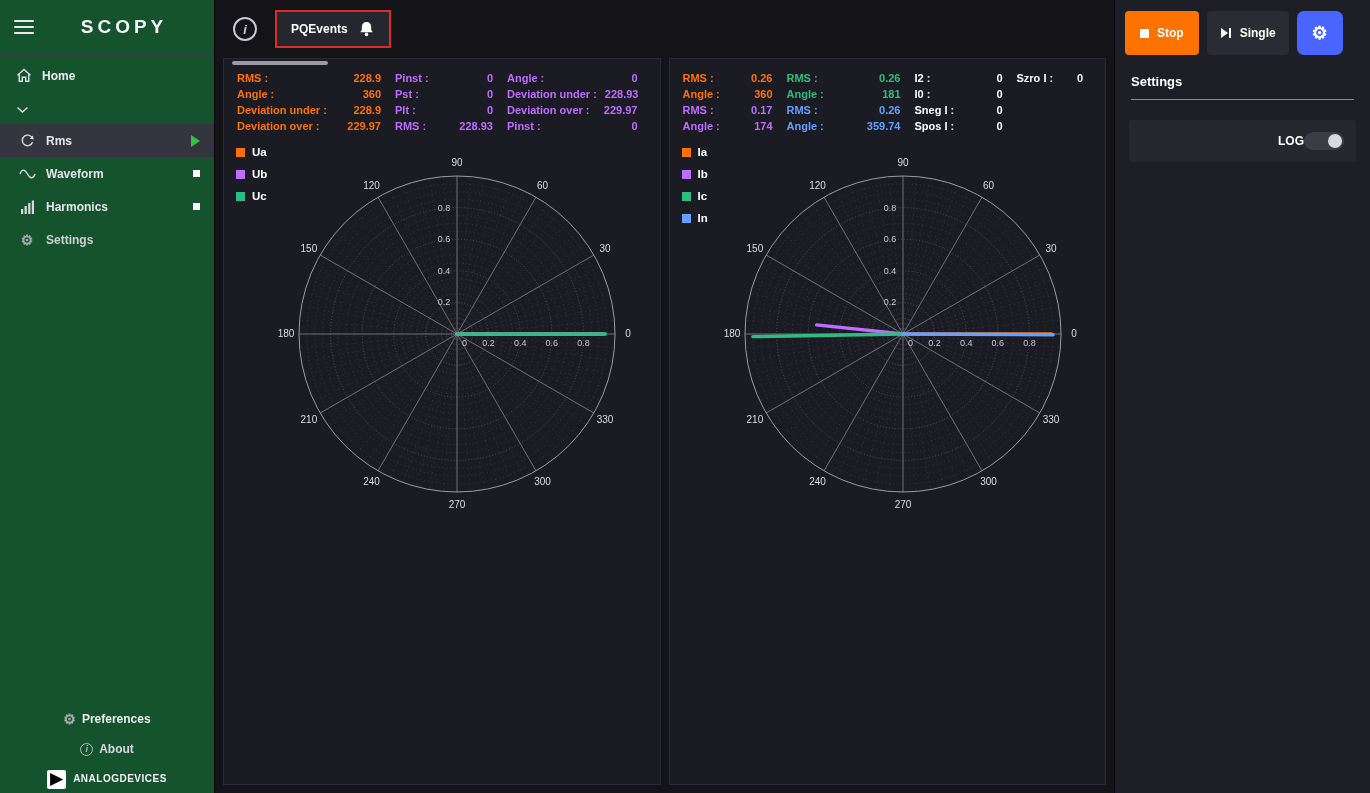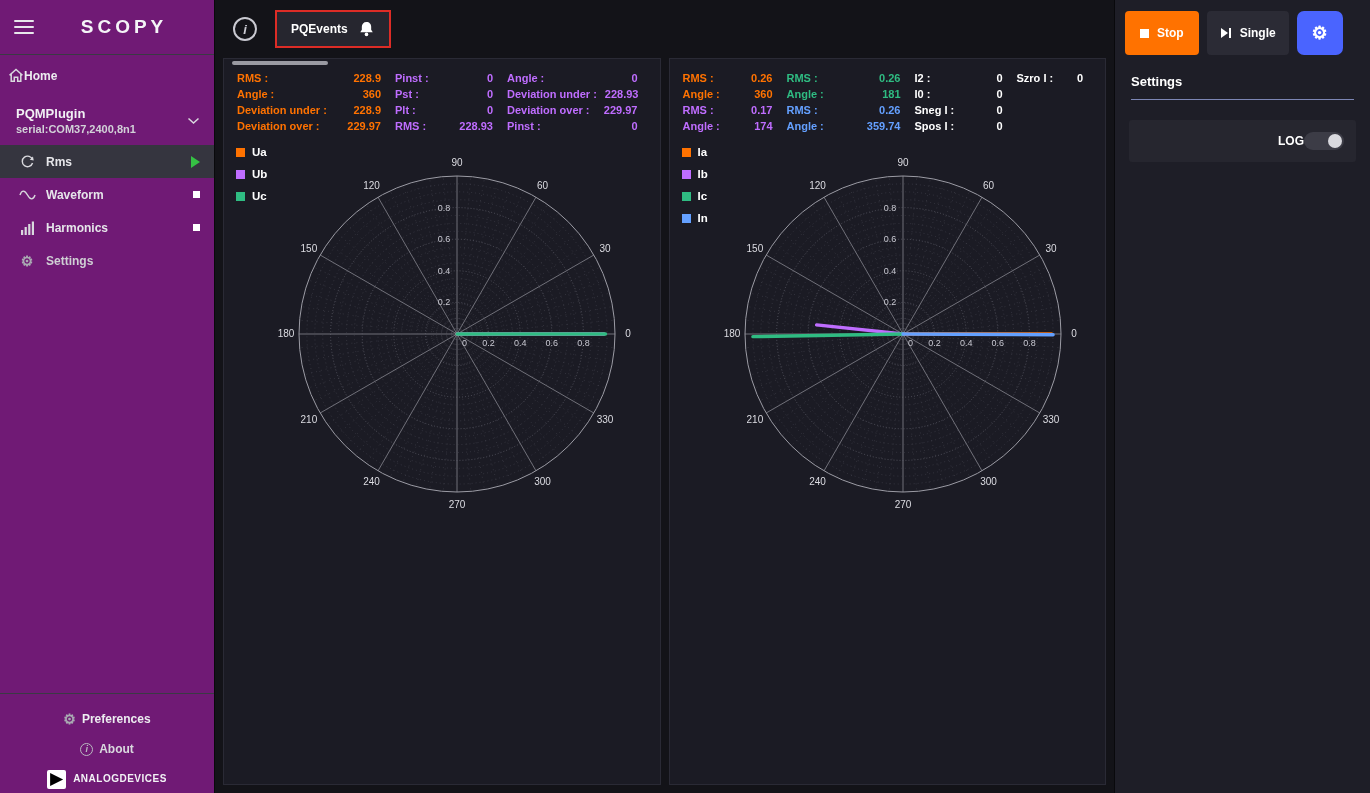--- a/index.html
+++ b/index.html
@@ -1,27 +1,27 @@
 <!DOCTYPE html>
 <html><head>
 <meta charset="utf-8">
 <style>
   * { margin:0; padding:0; box-sizing:border-box; }
   html,body { width:1370px; height:793px; overflow:hidden; background:#0e0e12;
               font-family:"Liberation Sans", sans-serif; }
   .app { display:flex; width:1370px; height:793px; background:#131318; color:#e8e8ec; }
 
   
-  .sidebar { width:215px; background:#701a75; display:flex; flex-direction:column; border-right:1px solid #09090c; }
+  .sidebar { width:215px; background:#14532d; display:flex; flex-direction:column; border-right:1px solid #09090c; }
   .sb-top { height:54px; display:flex; align-items:center; padding:0 14px; gap:14px; }
   .hamburger { width:20px; display:flex; flex-direction:column; gap:4px; cursor:pointer; }
   .hamburger span { display:block; height:2px; background:#e8e8ec; border-radius:1px; }
   .logo { flex:1; text-align:center; font-size:19px; font-weight:bold; letter-spacing:4px; color:#f4f4f7; }
   .sb-divider { height:1px; background:#3a3a44; margin:0; }
-  .sb-home { display:flex; align-items:center; gap:0; padding:13px 8px; font-size:12px; font-weight:bold; color:#ececf0; cursor:pointer; }
+  .sb-home { display:flex; align-items:center; gap:10px; padding:13px 16px; font-size:12px; font-weight:bold; color:#ececf0; cursor:pointer; }
   .plugin-head { display:flex; align-items:center; padding:10px 14px 10px 16px; cursor:pointer; }
   .plugin-names { flex:1; }
   .plugin-name { font-size:13px; font-weight:bold; color:#f1f1f4; }
   .plugin-serial { font-size:11px; font-weight:bold; color:#d2d2d8; margin-top:2px; }
   .nav-item { display:flex; align-items:center; gap:10px; height:33px; padding:0 14px 0 18px; font-size:12px; font-weight:bold; color:#e6e6ea; cursor:pointer; }
   .nav-item.selected { background:#35353f; }
   .nav-item .icon-cell { width:18px; display:flex; justify-content:center; }
   .play-tri { margin-left:auto; width:0; height:0; border-left:9px solid #35c144; border-top:6px solid transparent; border-bottom:6px solid transparent; }
   .stop-sq-sm { margin-left:auto; width:7px; height:7px; background:#ffffff; }
   .gear-glyph { font-size:14px; color:#a9a9b2; line-height:1; }
@@ -98,24 +98,20 @@
     <div class="sb-divider"></div>
 
     <div class="sb-home">
       <svg width="16" height="15" viewBox="0 0 16 15">
         <path class="icon-stroke" d="M1.5 7.2 L8 1.5 L14.5 7.2 M3.2 6.2 V13.2 H6.3 V9.2 H9.7 V13.2 H12.8 V6.2"></path>
       </svg>
       <span>Home</span>
     </div>
 
     <div class="plugin-head">
-      <div class="plugin-names">
-        <div class="plugin-name">PQMPlugin</div>
-        <div class="plugin-serial">serial:COM37,2400,8n1</div>
-      </div>
       <svg width="13" height="8" viewBox="0 0 13 8">
         <polyline points="1.5,1.5 6.5,6 11.5,1.5" class="icon-stroke" stroke-width="1.7"></polyline>
       </svg>
     </div>
 
     <div class="nav-item selected">
       <span class="icon-cell">
         <svg width="15" height="15" viewBox="0 0 16 16">
           <path class="icon-stroke" d="M13.4 9.6 A5.6 5.6 0 1 1 13.4 6.2"></path>
           <polygon points="13.8,2.6 14.6,7 10.4,6.2" fill="#d9d9de"></polygon>

